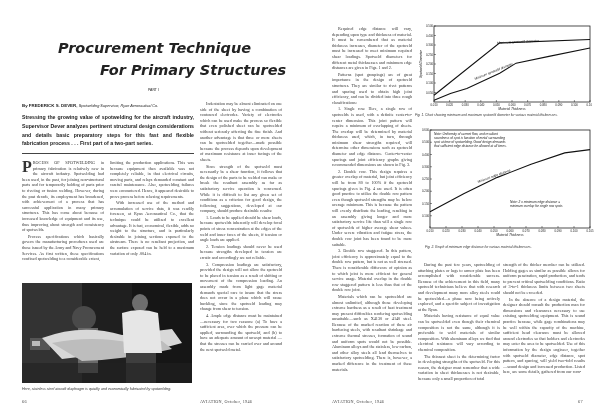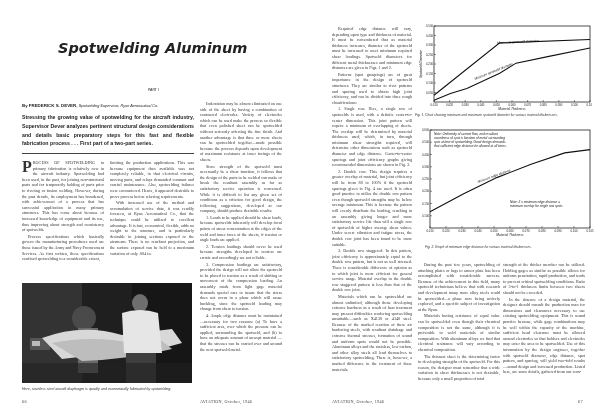--- a/index.html
+++ b/index.html
@@ -22,21 +22,22 @@
   .photo{position:absolute;left:22px;top:283px;width:170px;height:100px;background:#2c2c2c;overflow:hidden;}
   .caption{position:absolute;font-family:"Liberation Sans",sans-serif;font-style:italic;font-size:3.6px;color:#333;white-space:nowrap;}
   .folio{position:absolute;font-size:4.2px;color:#444;letter-spacing:0.3px;}
   .fig{position:absolute;}
   .fig svg{display:block;}
 </style>
 </head>
 <body>
 
 <div class="page left">
-  <div class="title t1">Spotwelding Aluminum</div>
+  <div class="title t1">Procurement Technique</div>
+  <div class="title t2">For Primary Structures</div>
   <div class="part">PART I</div>
   <div class="byline">
     <b>By FREDERICK S. DEVER,</b>
     <i>Spotwelding Supervisor, Ryan Aeronautical Co.</i>
   </div>
   <div class="deck">Stressing the growing value of spotwelding for the aircraft industry, Supervisor Dever analyzes pertinent structural design considerations and details basic preparatory steps for this fast and flexible fabrication process . . . First part of a two-part series.</div>
   <div class="rule"></div>
 
   <div class="col" style="left:22px;top:160px;width:82px;height:118px;">
     <p style="text-indent:0"><span class="dropcap">P</span><span>ROCESS OF SPOTWELDING in primary fabrication is relatively new in the aircraft industry. Spotwelding had been used, in the past, for joining non-structural parts and for temporarily holding of parts prior to riveting or fusion welding. However, during the past decade, its employment has broadened, with achievement of a process that has successful application in many primary structures. This has come about because of increased knowledge of equipment and its use, thus improving about strength and consistency of spotwelds.</span></p>

